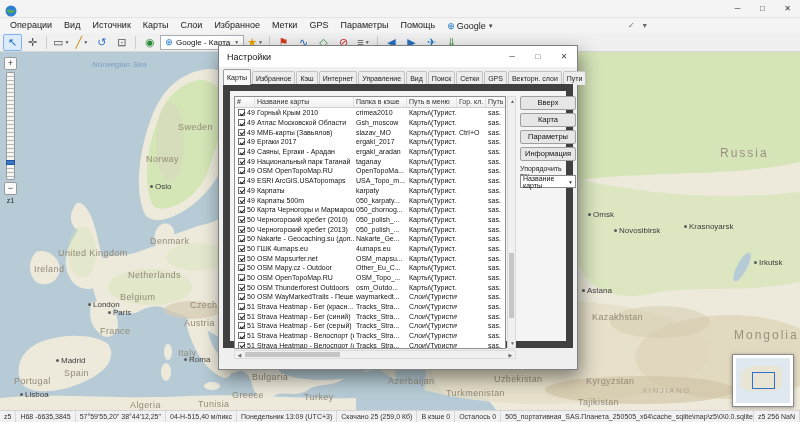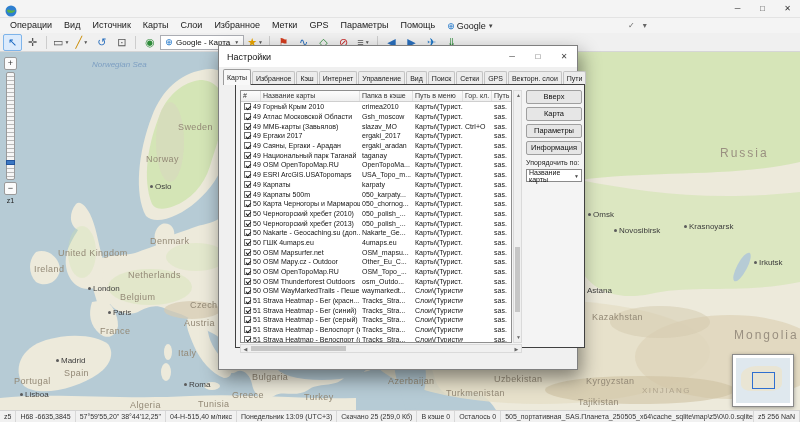--- a/index.html
+++ b/index.html
@@ -66,21 +66,21 @@
   .dlg-titlebar{position:absolute;left:0;top:0;right:0;height:21px;background:#ffffff;
                 display:flex;align-items:center;padding-left:8px;font-size:9px;color:#111;}
   .dlg-controls{margin-left:auto;display:flex;height:21px;}
   .dbtn{width:26px;height:21px;display:flex;align-items:center;justify-content:center;font-size:8px;color:#444;}
   .dlg-tabs{position:absolute;left:4px;top:23px;right:4px;height:16px;display:flex;align-items:flex-end;}
   .dtab{font-size:7px;height:14px;line-height:13px;padding:0 3px;background:#ececec;
         border:1px solid #c3c3c3;border-bottom:none;border-radius:2px 2px 0 0;margin-right:1px;
         color:#222;white-space:nowrap;}
   .dtab.active{background:#f8f8f8;height:16px;line-height:15px;border-color:#9c9c9c;position:relative;z-index:2;}
   .dlg-page{position:absolute;left:4px;top:38px;width:350px;height:264px;background:#f4f4f4;
-            border:1px solid #404040;margin-left:12px;}
+            border:7px solid #404040;}
   .tbl{position:absolute;left:4px;top:5px;width:272px;height:253px;background:#fff;
        border:1px solid #8f8f8f;overflow:hidden;}
   .tbl-head{display:flex;height:11px;background:linear-gradient(#fdfdfd,#efefef);
             border-bottom:1px solid #cfcfcf;}
   .th{font-size:7px;color:#333;border-right:1px solid #e0e0e0;padding-left:2px;overflow:hidden;
       white-space:nowrap;flex:none;line-height:10px;}
   .tr{display:flex;align-items:center;height:9.7px;overflow:hidden;}
   .td{font-size:7px;color:#141414;padding-left:2px;overflow:hidden;white-space:nowrap;flex:none;line-height:9px;}
   .cb{width:7px;height:7px;border:1px solid #6e6e6e;background:#fff;position:relative;flex:none;
       margin:0 1px 0 1px;}
@@ -286,35 +286,35 @@
         <span class="mlbl water" style="left: 92px; top: 8px;"><span>Norwegian Sea</span></span>
         <span class="mlbl country" style="left: 178px; top: 70px;"><span>Sweden</span></span>
         <span class="mlbl country" style="left: 146px; top: 102px;"><span>Norway</span></span>
         <span class="mlbl city" style="left: 150px; top: 130px;">
           <span class="dot"></span>
           <span>Oslo</span>
         </span>
         <span class="mlbl country" style="left: 150px; top: 184px;"><span>Denmark</span></span>
         <span class="mlbl country" style="left: 58px; top: 196px;"><span>United Kingdom</span></span>
         <span class="mlbl country" style="left: 34px; top: 212px;"><span>Ireland</span></span>
-        <span class="mlbl city" style="left: 88px; top: 232px;">
+        <span class="mlbl city" style="left: 88px; top: 248px;">
           <span class="dot"></span>
           <span>London</span>
         </span>
         <span class="mlbl country" style="left: 128px; top: 218px;"><span>Netherlands</span></span>
         <span class="mlbl country" style="left: 120px; top: 240px;"><span>Belgium</span></span>
         <span class="mlbl city" style="left: 108px; top: 256px;">
           <span class="dot"></span>
           <span>Paris</span>
         </span>
         <span class="mlbl country" style="left: 100px; top: 274px;"><span>France</span></span>
         <span class="mlbl country" style="left: 190px; top: 248px;"><span>Czechia</span></span>
         <span class="mlbl country" style="left: 184px; top: 266px;"><span>Austria</span></span>
         <span class="mlbl country" style="left: 178px; top: 296px;"><span>Italy</span></span>
-        <span class="mlbl city" style="left: 184px; top: 328px;">
+        <span class="mlbl city" style="left: 184px; top: 303px;">
           <span class="dot"></span>
           <span>Roma</span>
         </span>
         <span class="mlbl city" style="left: 56px; top: 304px;">
           <span class="dot"></span>
           <span>Madrid</span>
         </span>
         <span class="mlbl country" style="left: 64px; top: 316px;"><span>Spain</span></span>
         <span class="mlbl country" style="left: 14px; top: 324px;"><span>Portugal</span></span>
         <span class="mlbl city" style="left: 20px; top: 338px;">

